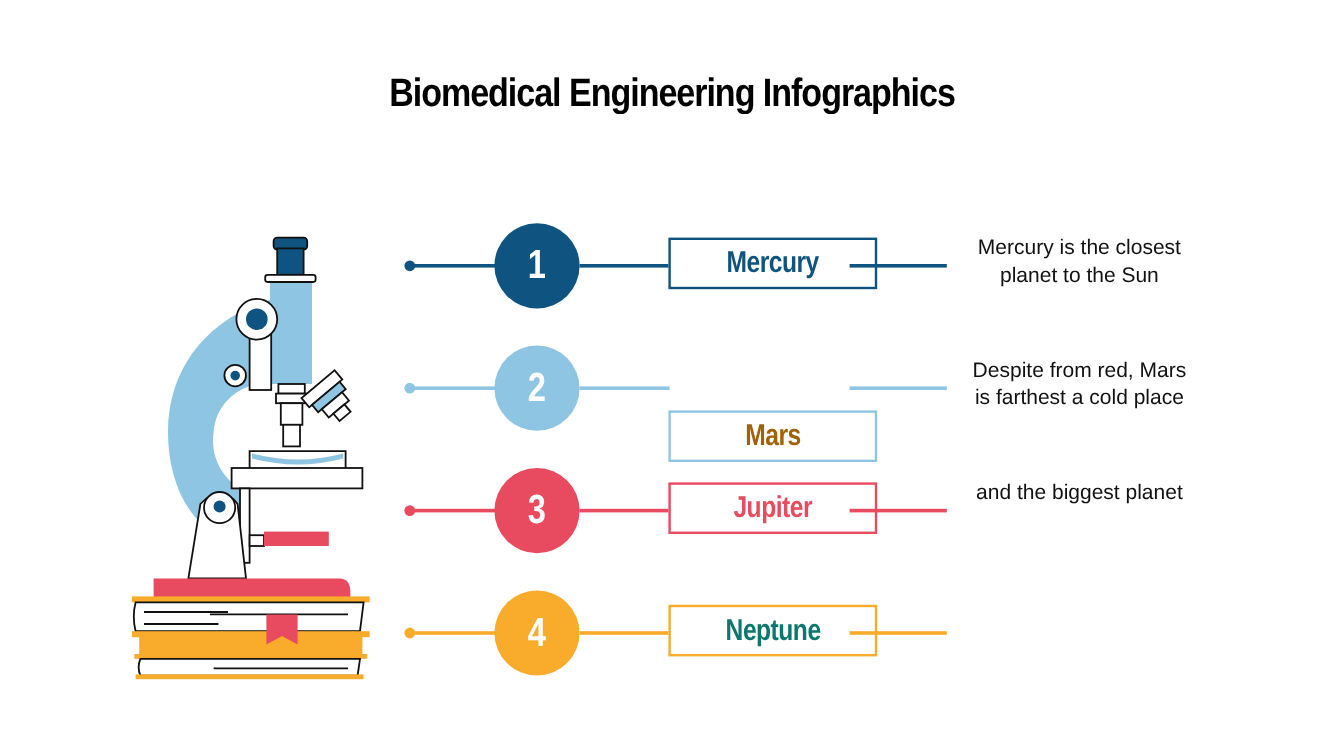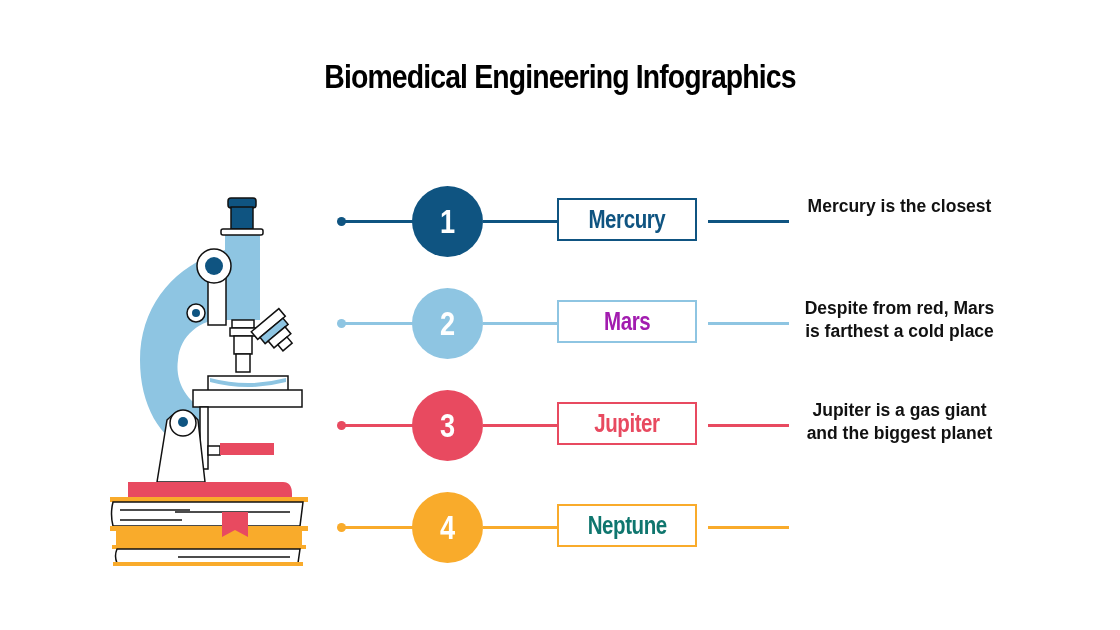--- a/index.html
+++ b/index.html
@@ -16,29 +16,29 @@
   .row { position: absolute; left: 330px; width: 690px; height: 76px; }
   .row .dot { position: absolute; left: 7px; top: 34px; width: 9px; height: 9px; border-radius: 50%; }
   .row .line1 { position: absolute; left: 12px; top: 37px; width: 72px; height: 2.5px; }
   .row .circle {
     position: absolute; left: 82px; top: 3px; width: 71px; height: 71px; border-radius: 50%;
     color: #fff; font-weight: 700; font-size: 34px; display: flex; align-items: center; justify-content: center;
   }
   .row .circle span { display: inline-block; transform: scaleX(0.8); }
   .row .line2 { position: absolute; left: 153px; top: 37px; width: 75px; height: 2.5px; }
   .row .box {
-    position: absolute; left: 227px; top: 15px; width: 140px; height: 43px; box-sizing: border-box;
+    position: absolute; left: 227px; top: 15px; width: 174px; height: 43px; box-sizing: border-box;
     border: 2.5px solid; background: #fff; display: flex; align-items: center; justify-content: center;
     font-weight: 700; font-size: 25px; letter-spacing: -0.5px;
   }
   .row .box span { display: inline-block; transform: scaleX(0.82); }
   .row .line3 { position: absolute; left: 378px; top: 37px; width: 81px; height: 2.5px; }
   .row .desc {
     position: absolute; left: 462px; top: 12px; width: 215px; text-align: center;
-    font-size: 17.5px; line-height: 23px; color: #111; font-weight: bold;
+    font-size: 17.5px; line-height: 23px; color: #111;
   }
 </style>
 </head>
 <body>
 
 <div class="title">Biomedical Engineering Infographics</div>
 
 <svg class="illus" viewBox="100 190 220 380" xmlns="http://www.w3.org/2000/svg">
 
   <path d="M225,250 C175,265 140,305 140,360 C140,405 160,440 190,450 L205,450 L205,410 C185,400 175,380 178,360 C180,335 200,320 225,318 L260,318 L260,250 Z" fill="#8ec5e2"></path>
@@ -102,31 +102,32 @@
   <div class="circle" style="background:#0f5481;">
       <span>1</span>
     </div>
   <div class="line2" style="background:#0f5481;"></div>
   <div class="box" style="border-color:#0f5481;color:#0f5481;">
       <span>Mercury</span>
     </div>
   <div class="line3" style="background:#0f5481;"></div>
   <div class="desc">
     <div>Mercury is the closest</div>
+    <div>planet to the Sun</div>
   </div>
 </div>
 
 <div class="row" style="top:285px;">
   <div class="dot" style="background:#8ec5e2;"></div>
   <div class="line1" style="background:#8ec5e2;"></div>
   <div class="circle" style="background:#8ec5e2;">
       <span>2</span>
     </div>
   <div class="line2" style="background:#8ec5e2;"></div>
-  <div class="box" style="border-color:#8ec5e2;color:#a21caf;">
+  <div class="box" style="border-color:#8ec5e2;color:#a16207;margin-top:42px;">
       <span>Mars</span>
     </div>
   <div class="line3" style="background:#8ec5e2;"></div>
   <div class="desc">
     <div>Despite from red, Mars</div>
     <div>is farthest a cold place</div>
   </div>
 </div>
 
 <div class="row" style="top:387px;">
@@ -134,21 +135,20 @@
   <div class="line1" style="background:#e84a60;"></div>
   <div class="circle" style="background:#e84a60;">
       <span>3</span>
     </div>
   <div class="line2" style="background:#e84a60;"></div>
   <div class="box" style="border-color:#e84a60;color:#e84a60;">
       <span>Jupiter</span>
     </div>
   <div class="line3" style="background:#e84a60;"></div>
   <div class="desc">
-    <div>Jupiter is a gas giant</div>
     <div>and the biggest planet</div>
   </div>
 </div>
 
 <div class="row" style="top:489px;">
   <div class="dot" style="background:#f9ab2b;"></div>
   <div class="line1" style="background:#f9ab2b;"></div>
   <div class="circle" style="background:#f9ab2b;">
       <span>4</span>
     </div>

